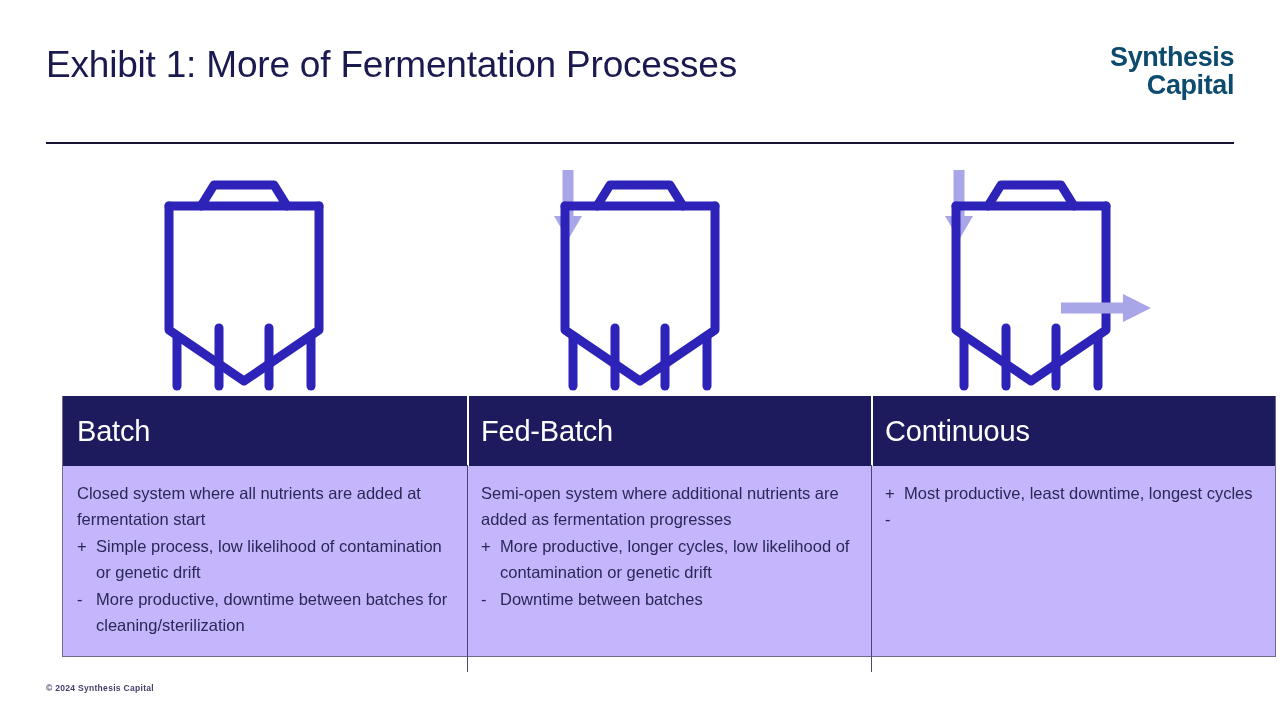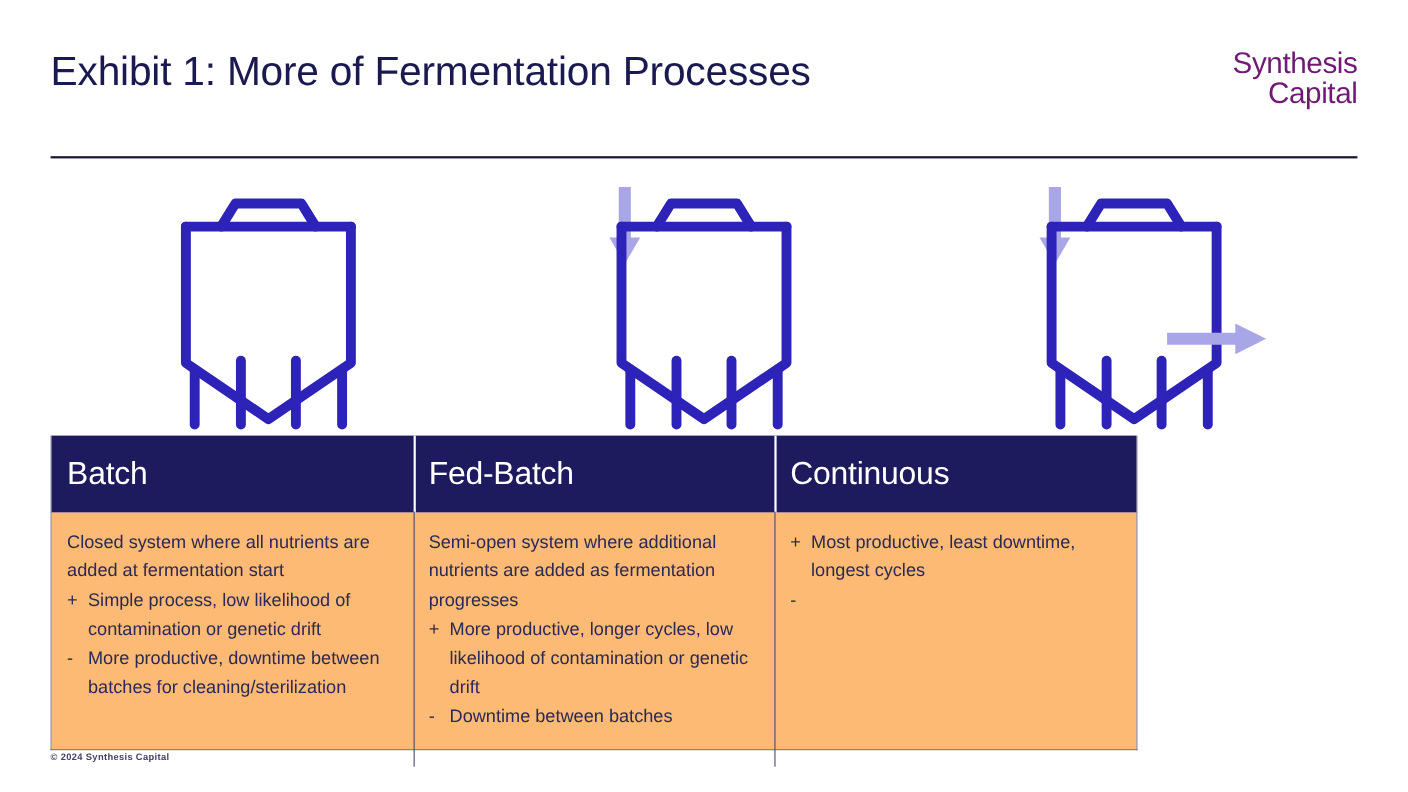--- a/index.html
+++ b/index.html
@@ -31,23 +31,23 @@
     letter-spacing: -0.2px;
     color: #1b1a50;
     white-space: nowrap;
   }
 
   .logo {
     position: absolute;
     right: 46px;
     top: 44px;
     text-align: right;
-    color: #701a75;
+    color: #0c4a6e;
     line-height: 1.02;
-    font-weight: 400;
+    font-weight: 700;
     font-size: 27px;
     letter-spacing: -0.4px;
   }
   .logo-line1 { display: block; }
   .logo-line2 { display: block; }
 
   .title-rule {
     position: absolute;
     left: 46px;
     top: 142px;
@@ -70,23 +70,23 @@
     position: relative;
     display: flex;
     align-items: flex-end;
     justify-content: center;
   }
   .diagram-cell svg { display: block; }
 
   
   .table {
     position: absolute;
-    left: 46px;
+    left: 62px;
     top: 396px;
-    width: 988px;
+    width: 1214px;
     border: 1px solid #6d6c8b;
     border-top: none;
     box-sizing: border-box;
   }
   .thead {
     display: flex;
     background: #1d1a5e;
     height: 70px;
   }
   .th {
@@ -107,21 +107,21 @@
     left: 0;
     top: 0;
     bottom: 0;
     width: 2px;
     background: #ffffff;
   }
 
   .tbody {
     display: flex;
     min-height: 190px;
-    background: #fdba74;
+    background: #c4b5fd;
   }
   .td {
     flex: 1 1 0;
     padding: 14px 12px 16px 14px;
     box-sizing: border-box;
     position: relative;
     color: #2a2856;
     font-size: 16.5px;
     line-height: 1.6;
     font-weight: 300;

